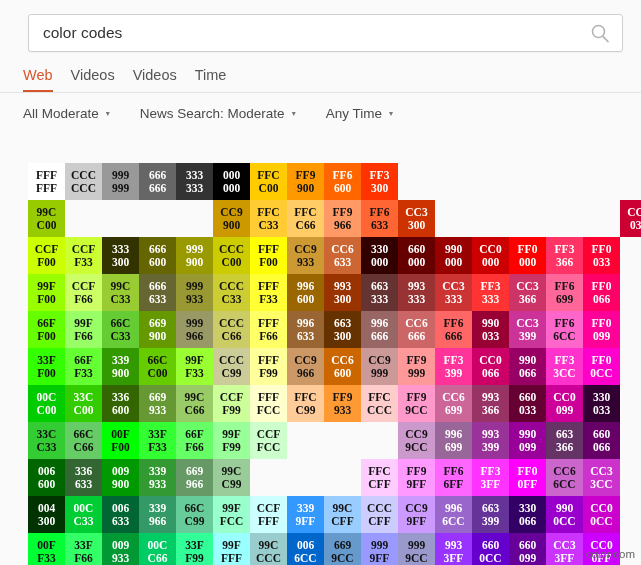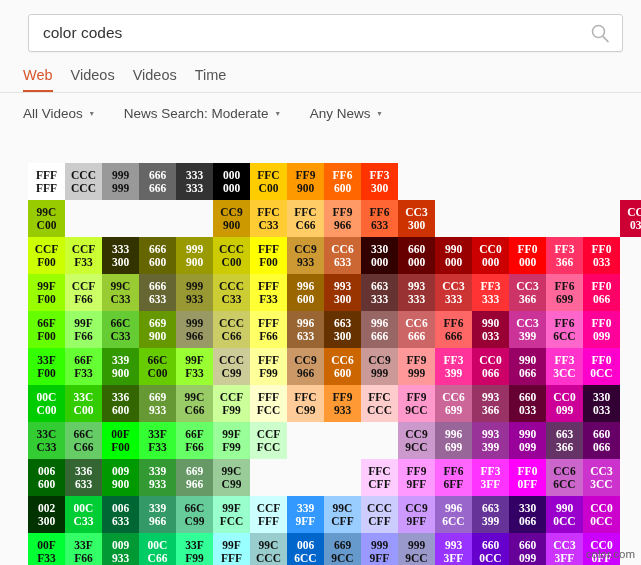--- a/index.html
+++ b/index.html
@@ -156,29 +156,29 @@
 
 <div class="tabs">
   <div class="tab active">Web</div>
   <div class="tab">Videos</div>
   <div class="tab">Videos</div>
   <div class="tab">Time</div>
 </div>
 
 <div class="filters">
   <div class="filter">
-    <span>All Videos</span>
+    <span>All Moderate</span>
     <span class="caret">▾</span>
   </div>
   <div class="filter">
     <span>News Search: Moderate</span>
     <span class="caret">▾</span>
   </div>
   <div class="filter">
-    <span>Any News</span>
+    <span>Any Time</span>
     <span class="caret">▾</span>
   </div>
 </div>
 
 <div class="grid-wrap" id="color-grid">
     <div class="grid-row">
       <div class="cell" style="width: 37px; height: 37px; background: rgb(255, 255, 255); color: rgb(17, 17, 17);">
         <span>FFF</span>
         <span>FFF</span>
       </div>
@@ -715,21 +715,21 @@
         <span>6CC</span>
       </div>
       <div class="cell" style="width: 37px; height: 37px; background: rgb(204, 51, 204); color: rgb(255, 255, 255);">
         <span>CC3</span>
         <span>3CC</span>
       </div>
       <div class="cell empty" style="width: 37px; height: 37px;"></div>
     </div>
     <div class="grid-row">
       <div class="cell" style="width: 37px; height: 37px; background: rgb(0, 51, 0); color: rgb(255, 255, 255);">
-        <span>002</span>
+        <span>004</span>
         <span>300</span>
       </div>
       <div class="cell" style="width: 37px; height: 37px; background: rgb(0, 204, 51); color: rgb(255, 255, 255);">
         <span>00C</span>
         <span>C33</span>
       </div>
       <div class="cell" style="width: 37px; height: 37px; background: rgb(0, 102, 51); color: rgb(255, 255, 255);">
         <span>006</span>
         <span>633</span>
       </div>

